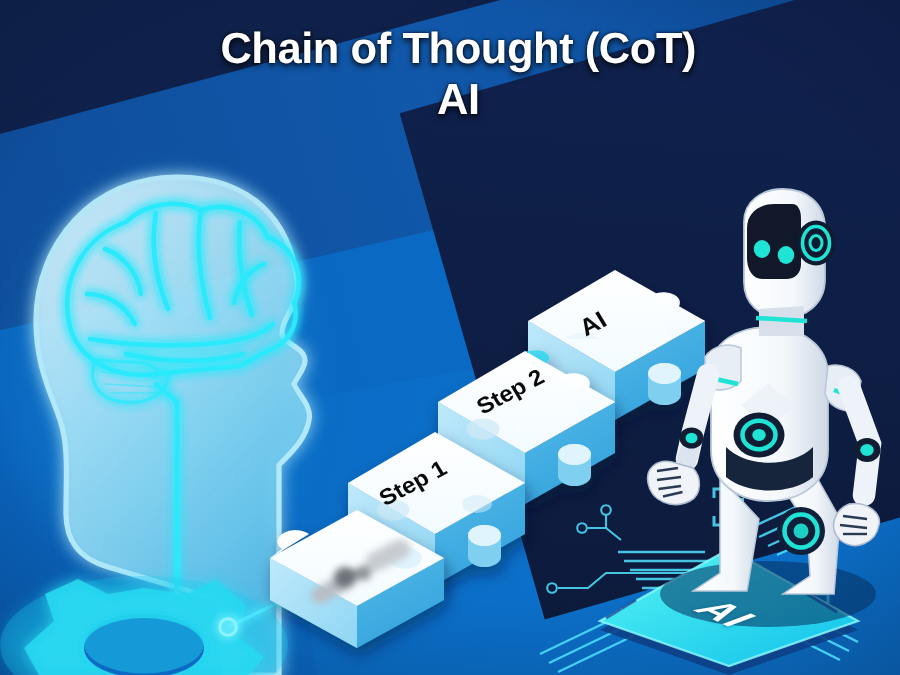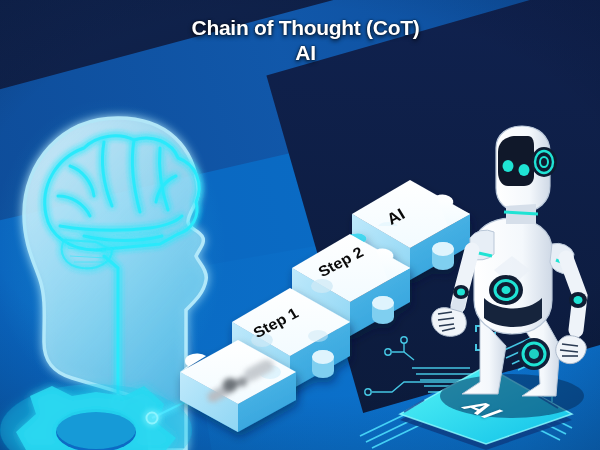--- a/index.html
+++ b/index.html
@@ -41,21 +41,21 @@
   .bg-vignette{
     position:absolute; inset:0;
     background:radial-gradient(ellipse 110% 90% at 50% 45%, rgba(0,0,0,0) 48%, rgba(2,8,24,.45) 100%);
     pointer-events:none;
   }
 
   
   .title{
     position:absolute; left:0; right:0; top:16px;
     text-align:center; color:#fff;
-    font-weight:bold; font-size:21px; line-height:1.18;
+    font-weight:bold; font-size:29px; line-height:1.18;
     letter-spacing:-.3px;
     text-shadow:0 2px 4px rgba(0,0,0,.75), 0 0 2px rgba(0,0,0,.9);
     z-index:40;
     padding-left:11px;
   }
   .title .l2{ display:block; }
 
   
   .art{ position:absolute; inset:0; z-index:20; }
 

